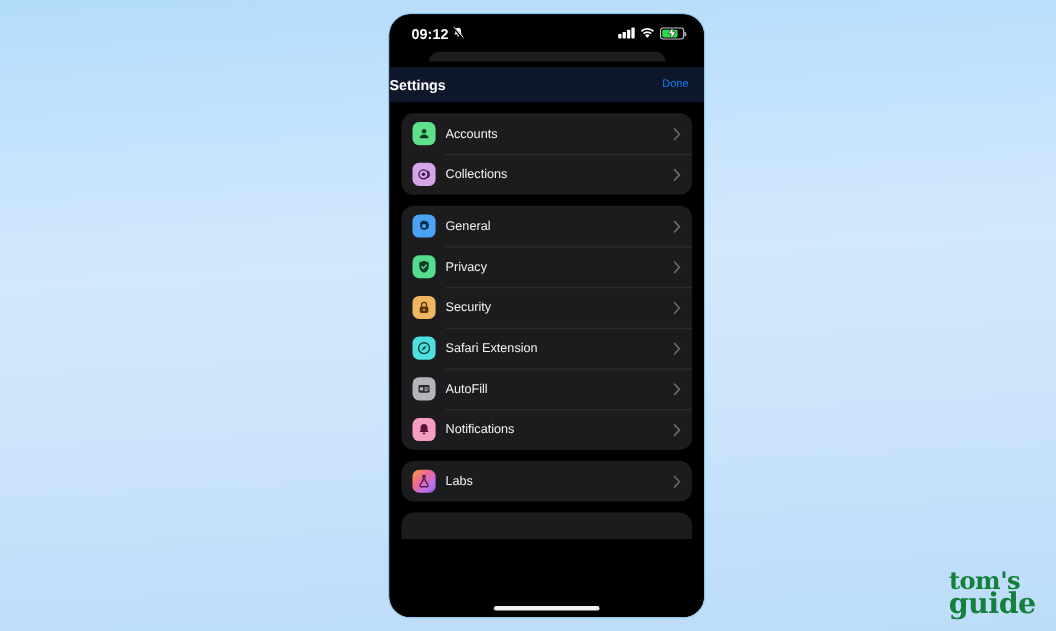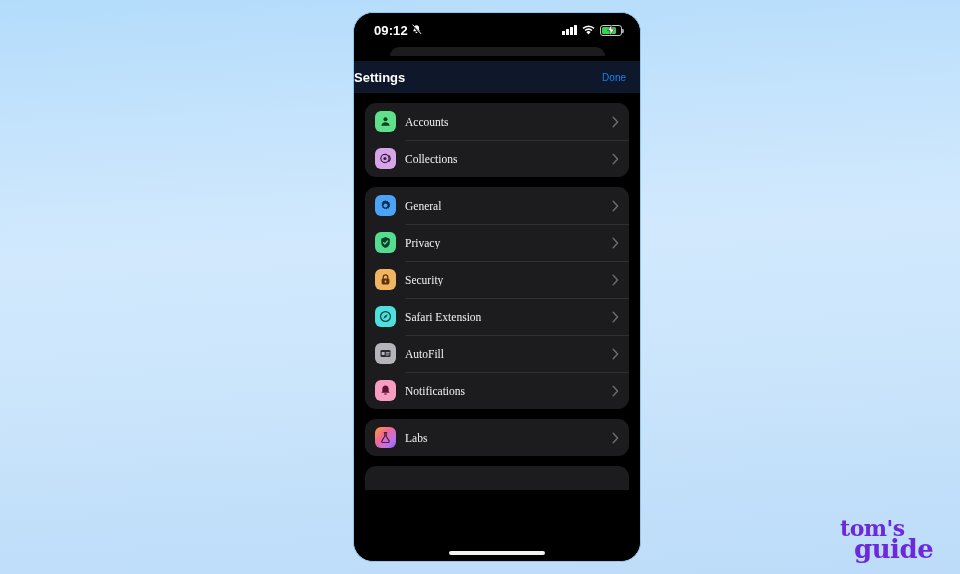--- a/index.html
+++ b/index.html
@@ -27,23 +27,24 @@
                 #c3e0fa 82%,
                 #bcdcf9 100%);
   }
 
   
   .watermark {
     position: absolute;
     left: 840px;
     top: 518px;
     width: 110px;
+    text-align: center;
     font-family: "DejaVu Serif", serif;
     font-weight: bold;
-    color: #6d28d9;
+    color: #15803d;
     line-height: 0.92;
     letter-spacing: -0.5px;
     user-select: none;
   }
   .watermark .w1 { font-size: 22px; display: block; }
   .watermark .w2 { font-size: 26px; display: block; margin-left: 14px; }
 
   
   .phone {
     position: absolute;
@@ -189,21 +190,20 @@
     padding: 10px 11px 0 11px;
     box-sizing: border-box;
     height: 484px;
     overflow: hidden;
   }
   .group {
     background: #1c1c1e;
     border-radius: 11px;
     margin-bottom: 10px;
     overflow: hidden;
-    font-family: Liberation Serif, serif;
   }
   .row {
     position: relative;
     display: flex;
     align-items: center;
     height: 37px;
     padding: 0 10px 0 10px;
     box-sizing: border-box;
   }
   .row + .row::before {

